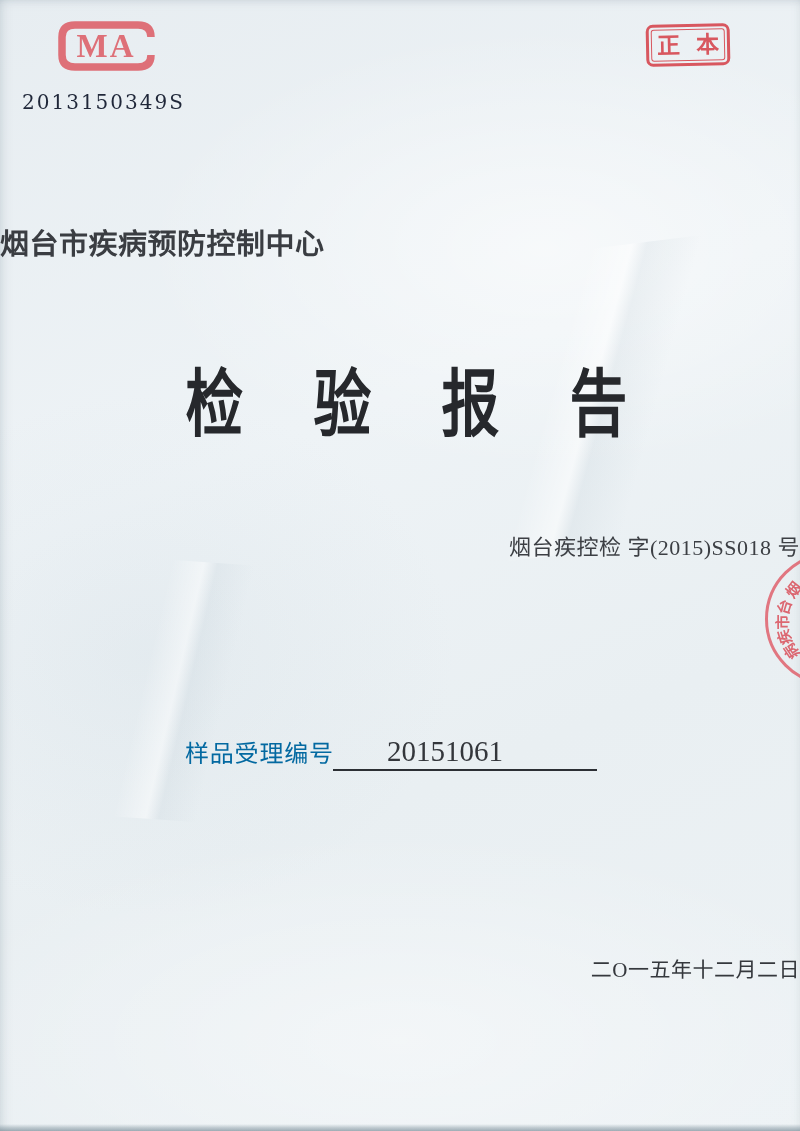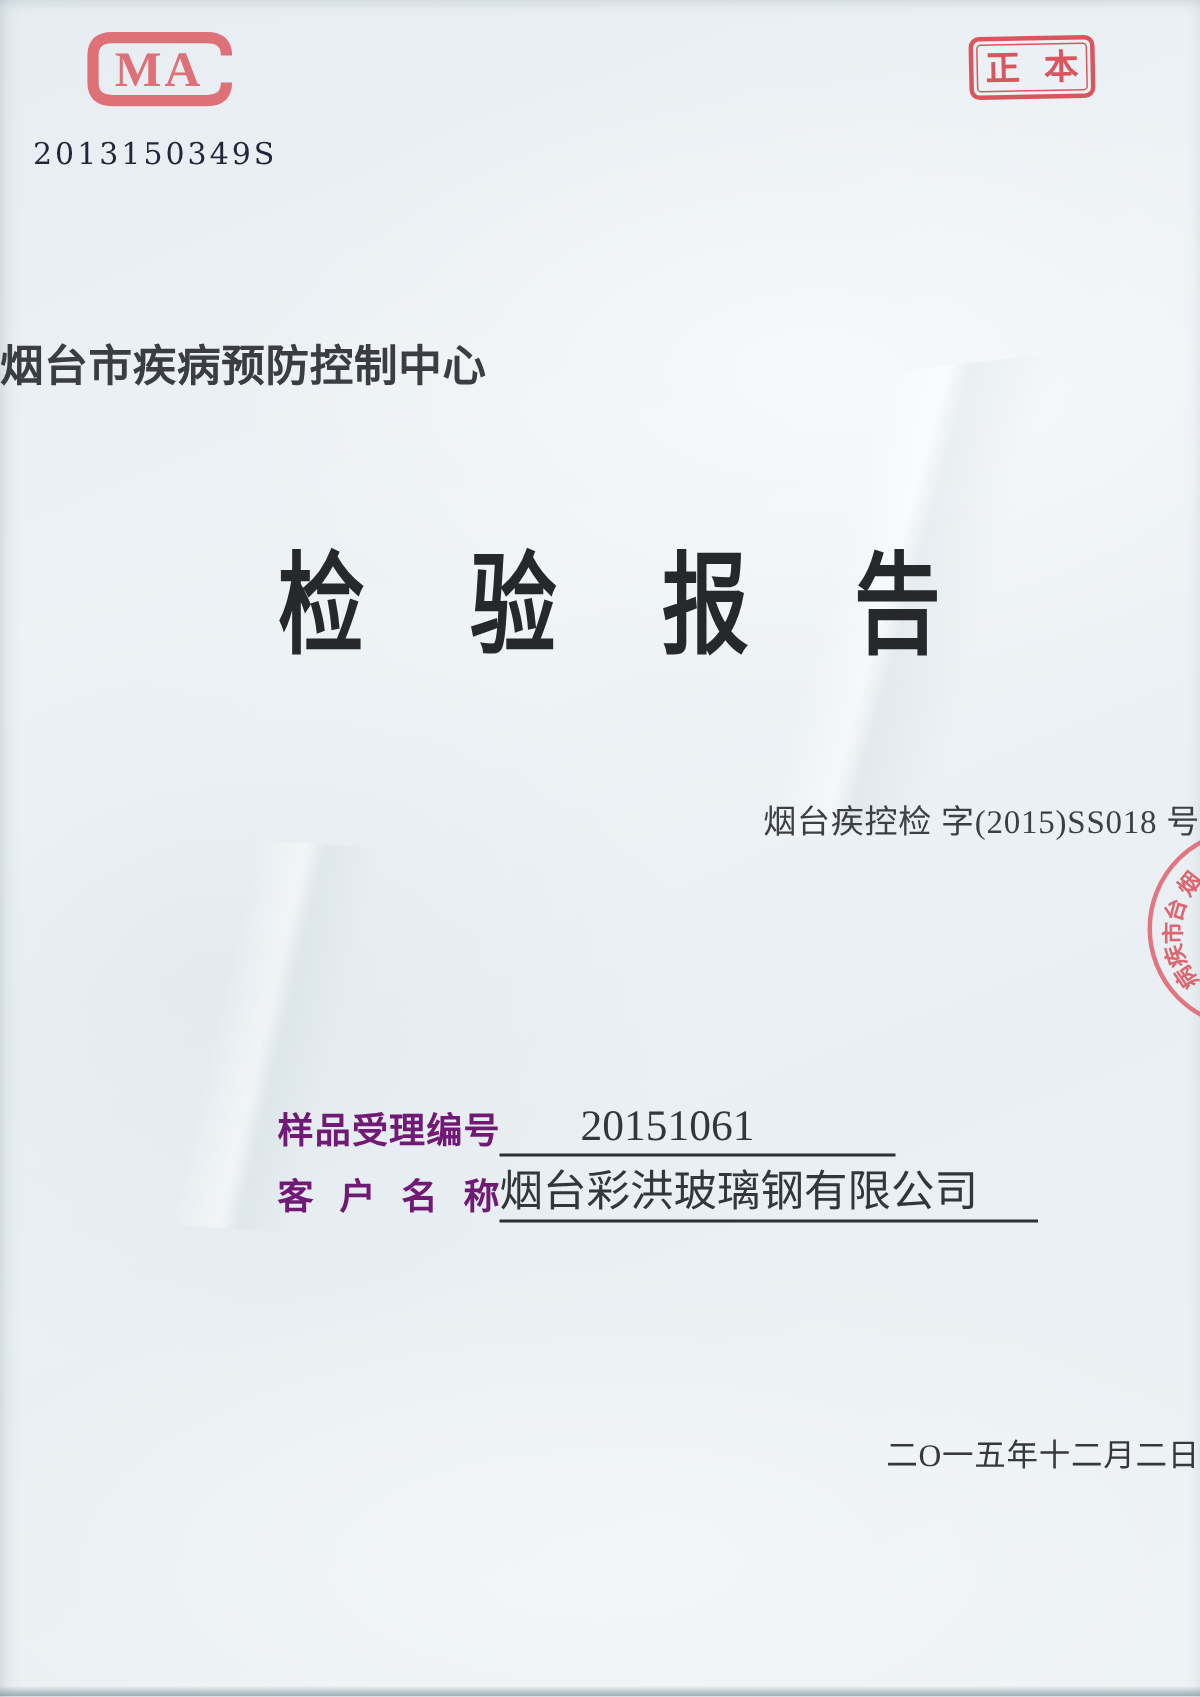--- a/index.html
+++ b/index.html
@@ -57,21 +57,21 @@
   .round-seal .schar{position:absolute;width:16px;height:16px;line-height:16px;text-align:center;
     font-size:15px;font-weight:700;color:rgba(216,70,82,0.85);}
   .round-seal .s0{left:18px;top:27px;transform:rotate(-52deg);}
   .round-seal .s1{left:9px;top:44px;transform:rotate(-73deg);}
   .round-seal .s2{left:7px;top:59px;transform:rotate(-90deg);}
   .round-seal .s3{left:9px;top:74px;transform:rotate(-107deg);}
   .round-seal .s4{left:16px;top:88px;transform:rotate(-124deg);}
   
   .form{position:absolute;left:185px;top:727px;width:412px;}
   .frow{display:flex;align-items:flex-end;height:44px;}
-  .flabel{width:148px;font-size:24px;font-weight:700;color:#701a75;
+  .flabel{width:148px;font-size:24px;font-weight:400;color:#0369a1;
     text-align:justify;text-align-last:justify;padding-bottom:2px;flex:none;}
   .fline{flex:1;border-bottom:2px solid #2c2f34;text-align:center;
     font-size:29px;color:#33363b;padding:0 40px 1px 0;white-space:nowrap;}
   
   .report-date{position:absolute;top:953px;left:0;width:100%;text-align:right;
     font-size:21px;color:#35383d;letter-spacing:0.5px;}
 </style>
 </head>
 <body>
 
@@ -111,22 +111,18 @@
     <span class="schar s2">市</span>
     <span class="schar s3">疾</span>
     <span class="schar s4">病</span>
   </div>
 
   <div class="form">
     <div class="frow">
       <span class="flabel">样品受理编号</span>
       <span class="fline">20151061</span>
     </div>
-    <div class="frow">
-      <span class="flabel">客户名称</span>
-      <span class="fline">烟台彩洪玻璃钢有限公司</span>
-    </div>
   </div>
 
   <div class="report-date">二O一五年十二月二日</div>
 
   <div class="edge-bottom"></div>
 </div>
 
 </body></html>

